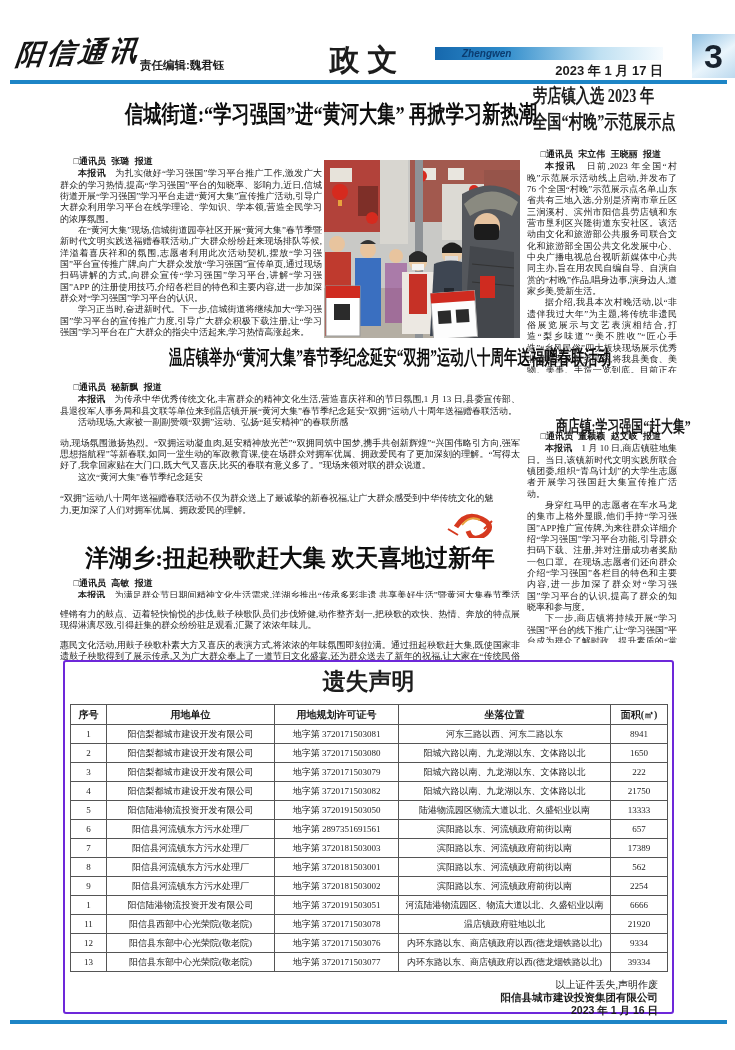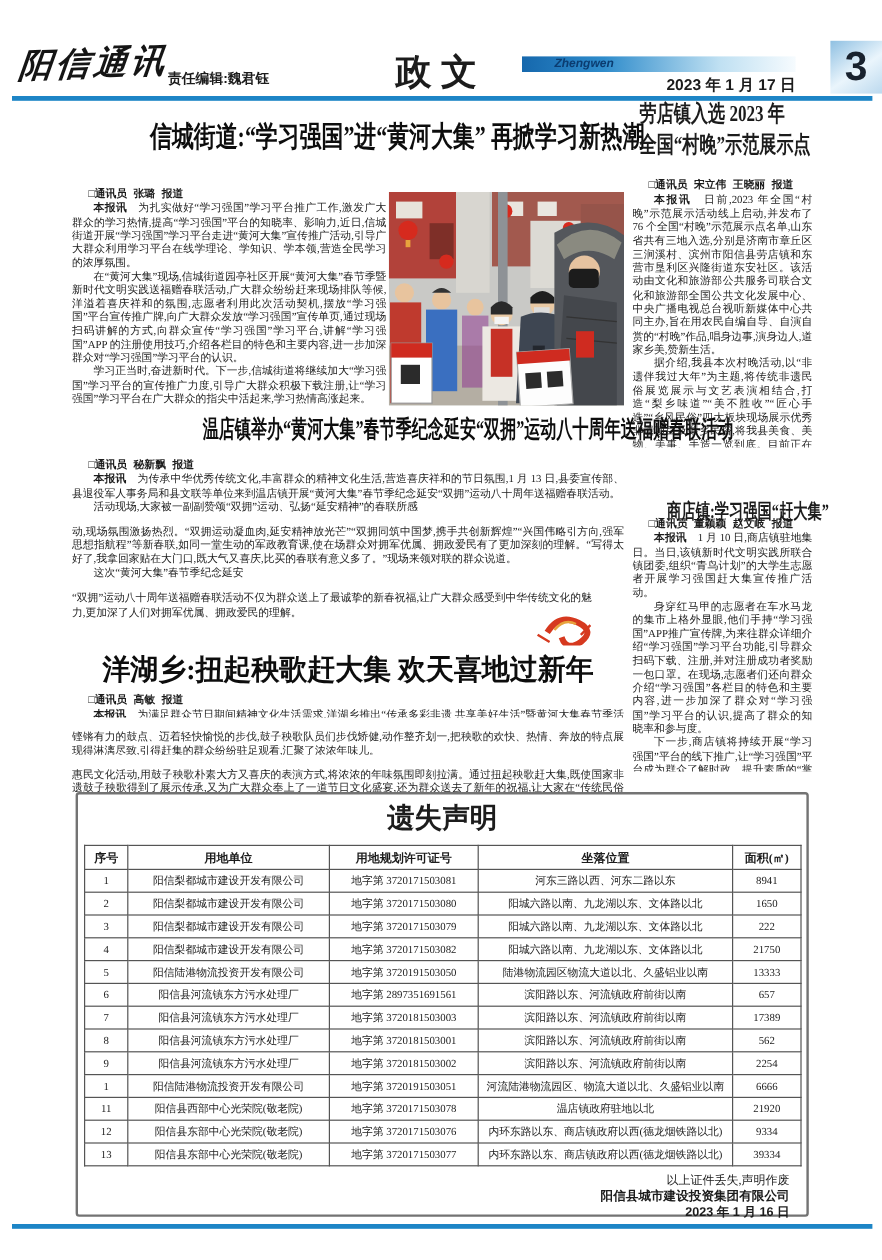--- a/index.html
+++ b/index.html
@@ -33,21 +33,21 @@
   .byline{text-indent:1.5em;margin:0 0 2px 0;font-size:9px;}
   .byline b{font-family:Liberation Mono, monospace;}
   .lead{font-weight:bold;font-family:"Liberation Sans","DejaVu Sans",sans-serif;}
   .cols{display:flex;gap:11px;flex-direction:column;}
   .cols .col{flex:1;overflow:hidden;}
   
   .rtitleA{font-size:19px;font-weight:900;line-height:26px;padding-left:6px;}
   .rtitleA .squeeze{transform:scaleX(0.75);transform-origin:left;}
   .rtitleB{font-size:17px;font-weight:900;text-align:center;margin-top:16px;}
   
-  .notice-box{left:63px;top:660px;width:611px;height:354px;border:2px solid #737373;border-radius:3px;
+  .notice-box{left:63px;top:660px;width:611px;height:354px;border:2px solid #6d28d9;border-radius:3px;
               box-sizing:border-box;background:#fff;}
   .notice-title{position:absolute;top:4px;left:0;width:100%;text-align:center;font-size:23px;font-weight:900;}
   table.notice{position:absolute;left:5px;top:42px;width:597px;border-collapse:collapse;table-layout:fixed;}
   table.notice th,table.notice td{border:1px solid #555;font-size:9px;text-align:center;
               padding:2.5px 2px;overflow:hidden;white-space:nowrap;}
   table.notice th{font-weight:bold;font-size:10px;}
   .notice-footer{position:absolute;right:14px;top:316px;text-align:right;font-size:10px;line-height:13px;}
   .notice-footer .f-bold{font-weight:bold;font-size:10.5px;
               font-family:"Liberation Sans","DejaVu Sans",sans-serif;}
   

